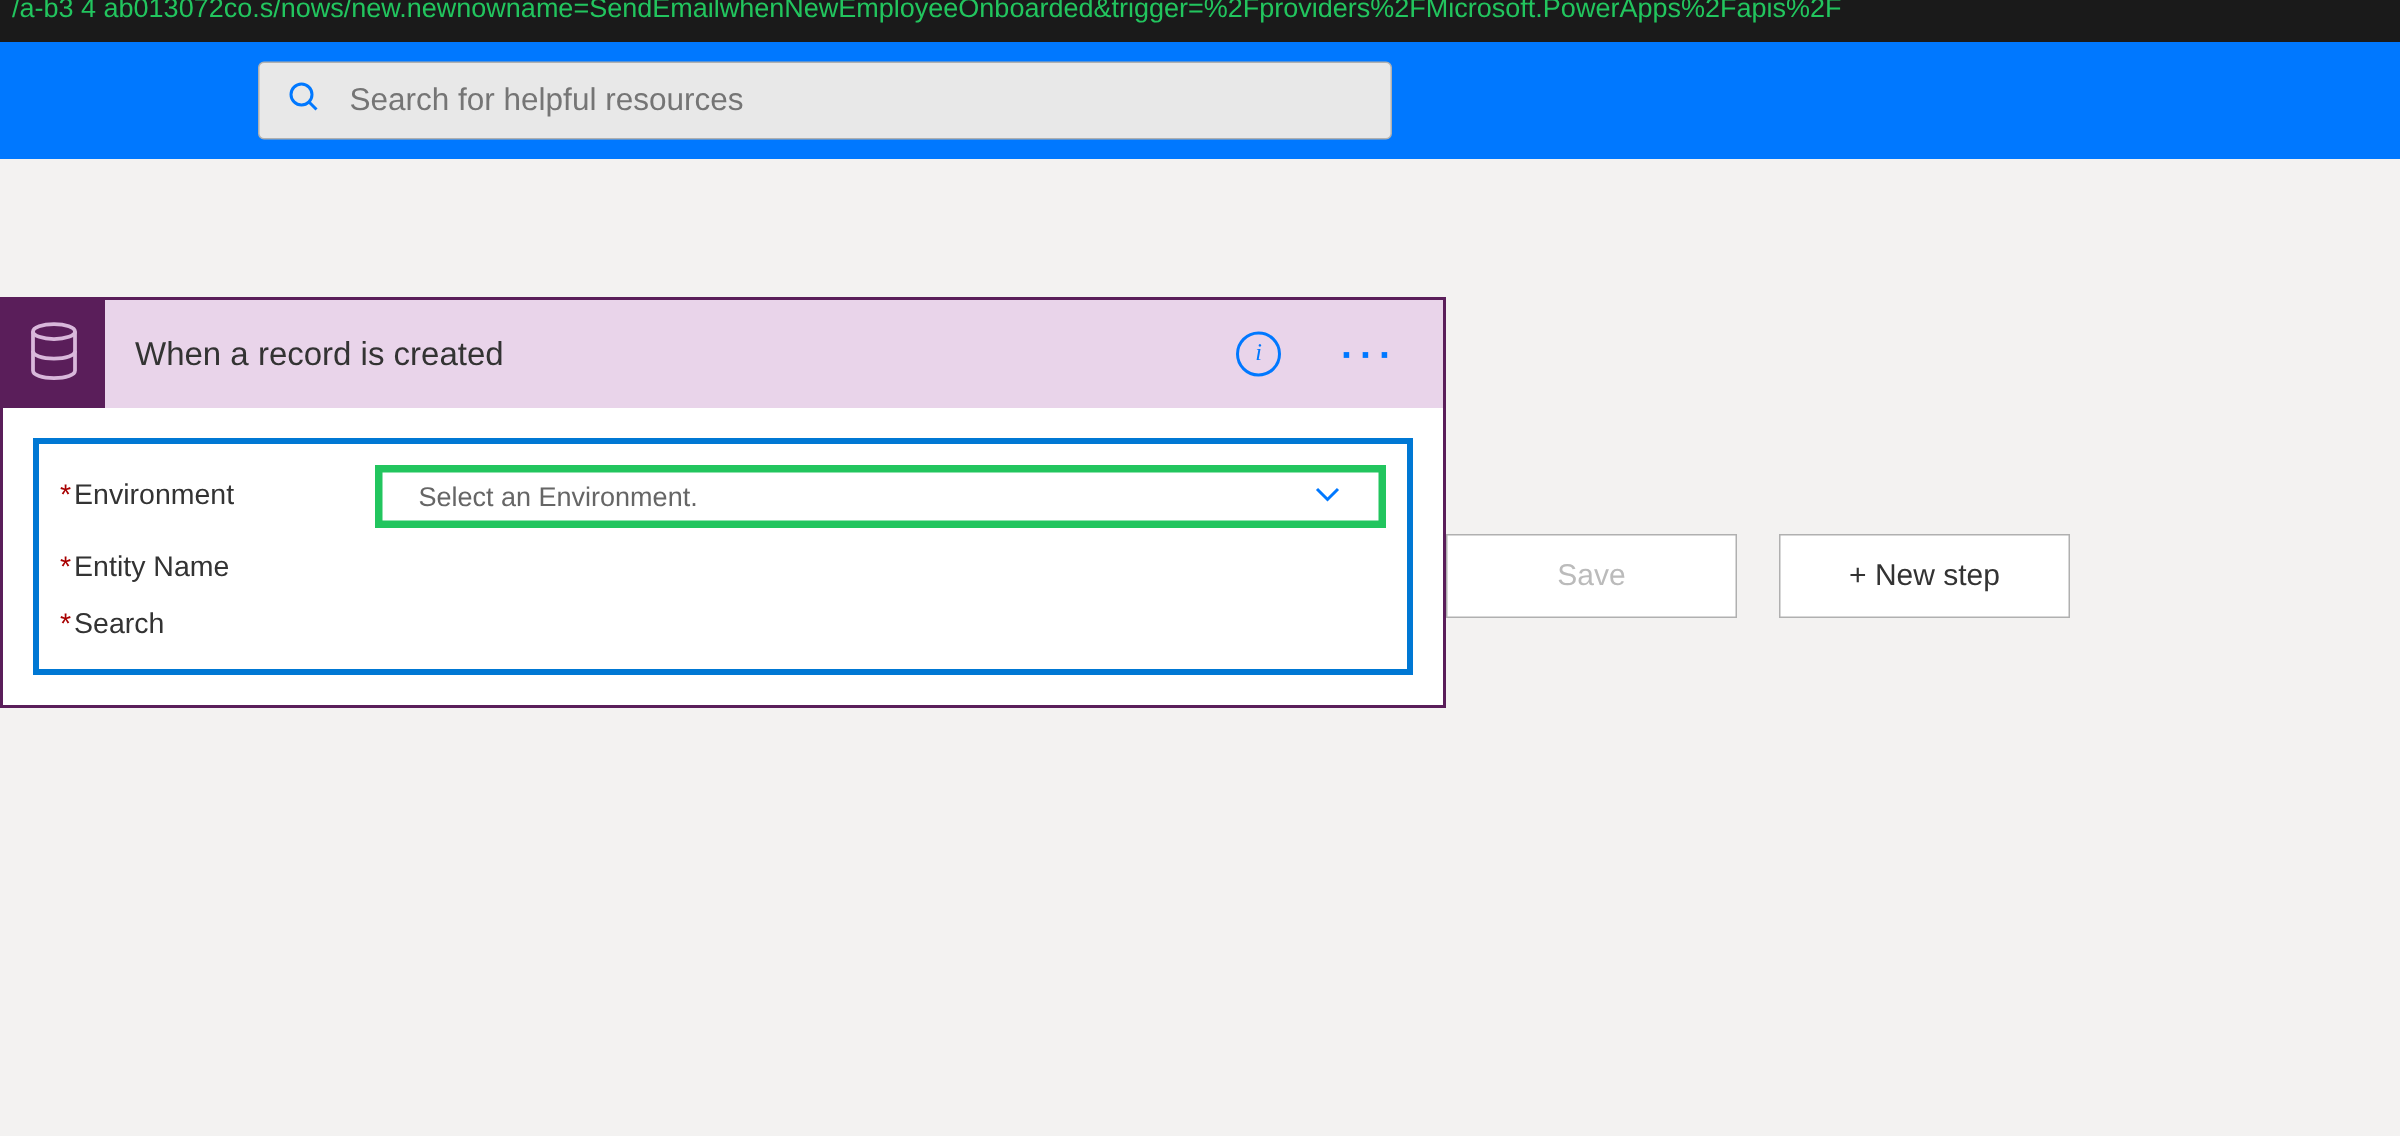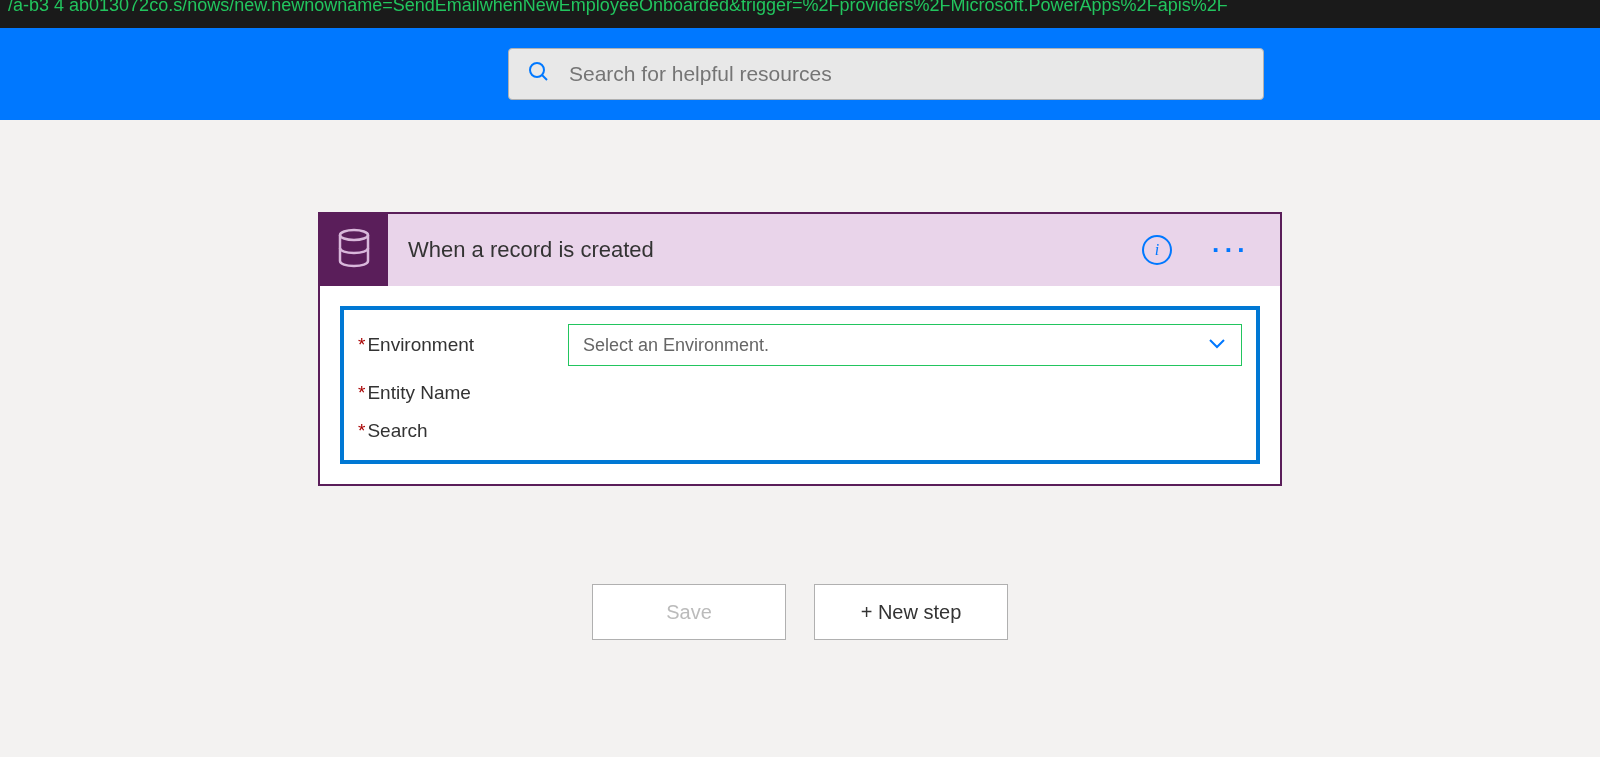--- a/index.html
+++ b/index.html
@@ -22,25 +22,24 @@
       font-size: 18px;
       padding: 0 8px;
       height: 28px;
       overflow: hidden;
       white-space: nowrap;
       line-height: 10px;
     }
     
     .top-banner {
       background: #0078ff;
-      height: 92px;
+      height: 78px;
       display: flex;
       align-items: center;
       padding-left: 172px;
-      justify-content: center;
     }
     
     .search-box {
       background: #e8e8e8;
       border: 1px solid #b0b0b0;
       border-radius: 4px;
       height: 52px;
       width: 756px;
       display: flex;
       align-items: center;
@@ -57,21 +56,20 @@
       background: transparent;
       font-size: 21px;
       color: #555;
       flex: 1;
       outline: none;
     }
     
     .content-area {
       padding-top: 92px;
       display: flex;
-      flex-direction: column;
       align-items: center;
     }
     
     .trigger-card {
       width: 964px;
       border: 2px solid #5a1e5a;
       background: #fff;
     }
     
     .card-header {
@@ -152,26 +150,26 @@
     }
     
     .required-asterisk {
       color: #a80000;
       margin-right: 2px;
     }
     
     .dropdown {
       flex: 1;
       height: 42px;
-      border: 1px solid #22c55e;
+      border: 5px solid #22c55e;
       background: #fff;
       display: flex;
       align-items: center;
       justify-content: space-between;
-      padding: 0 14px;
+      padding: 0 24px;
       cursor: pointer;
     }
     
     .dropdown-text {
       font-size: 18px;
       color: #666;
     }
     
     .chevron {
       color: #0078ff;

